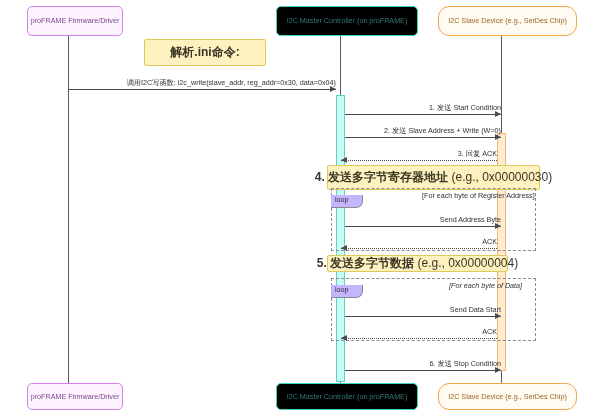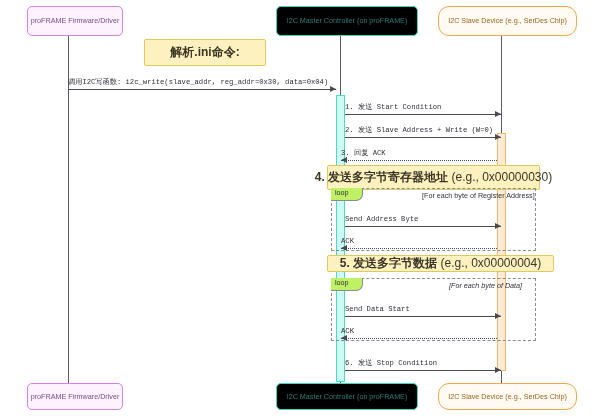--- a/index.html
+++ b/index.html
@@ -51,26 +51,25 @@
   .msg{ position:absolute; height:0; }
   .msg .line{
     position:absolute;left:0;top:0;width:100%;
     border-top:1.1px solid #4a4a55;
   }
   .msg.dashed .line{ border-top:1.4px dotted #4a4a55; }
   .msg .label{
     position:absolute;
     left:0;width:100%;
     bottom:3px;
-    text-align:left;
+    text-align:right;
     font-size:7.2px;
     color:#2f2f38;
     white-space:nowrap;
     line-height:1;
-    font-family:Liberation Mono, monospace;
   }
   .arrowhead{
     position:absolute;
     top:-3.2px;
     width:0;height:0;
     border-top:3.4px solid transparent;
     border-bottom:3.4px solid transparent;
   }
   .arrowhead.right{ border-left:6px solid #4a4a55; }
   .arrowhead.left{ border-right:6px solid #4a4a55; }
@@ -101,26 +100,27 @@
     position:absolute;
     box-sizing:border-box;
     border:1.2px dashed #8a8a96;
     background:transparent;
   }
   .frag-label{
     position:absolute;
     box-sizing:border-box;
     border:1.2px solid #8a8a96;
     border-top:none;border-left:none;
-    background:#bef264;
+    background:#c4b5fd;
     font-size:7.2px;
     color:#2f2f38;
     padding:1px 5px 1px 4px;
     line-height:1.1;
     border-bottom-right-radius:7px;
+    margin-top:7px;
   }
   .frag-cond{
     position:absolute;
     font-size:7.2px;
     color:#2f2f38;
     white-space:nowrap;
     padding-left:32px;
   }
 </style>
 </head>
@@ -204,21 +204,21 @@
     <div class="line"></div>
     <div class="arrowhead right" style="right:0;"></div>
   </div>
 
   <div class="msg dashed" style="left:341px;top:248px;width:156px;">
     <div class="label">ACK</div>
     <div class="line"></div>
     <div class="arrowhead left" style="left:0;"></div>
   </div>
 
-  <div class="note single" style="left:327px;top:255px;width:227px;height:17px;">
+  <div class="note single" style="left:327px;top:255px;width:181px;height:17px;">
     <div>
       <span>5. 发送多字节数据 </span><span class="sub">(e.g., 0x00000004)</span>
     </div>
   </div>
 
   <div class="fragment" style="left:331px;top:278px;width:205px;height:63px;"></div>
   <div class="frag-label" style="left:331px;top:278px;width:32px;height:13px;">
     <span>loop</span>
   </div>
   <div class="frag-cond" style="left:417px;top:281px;font-style:italic;">[For each byte of Data]</div>

